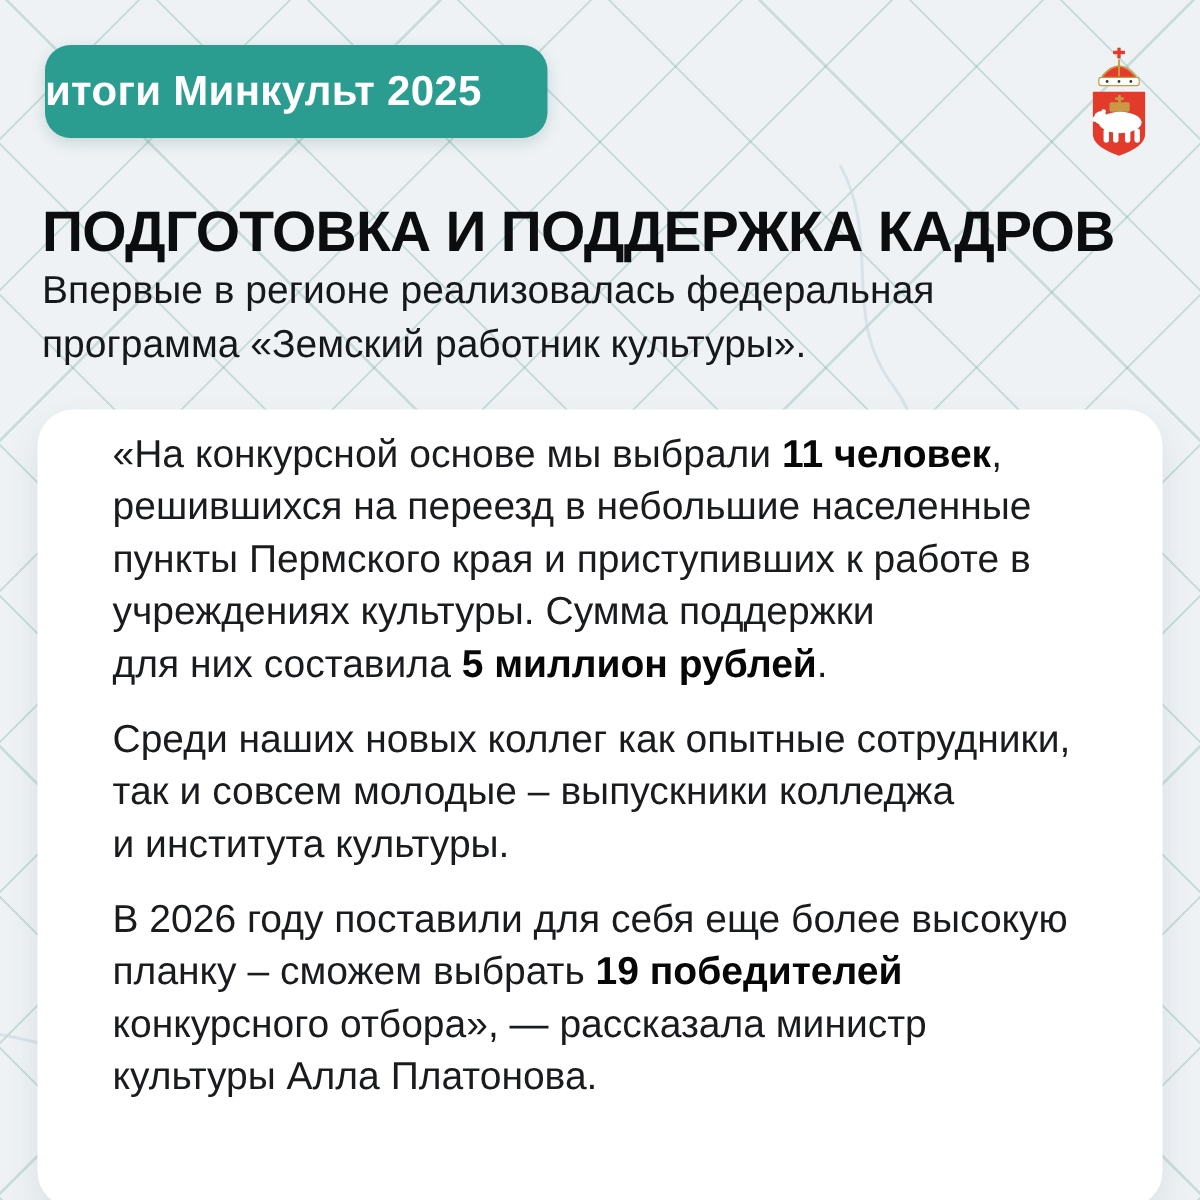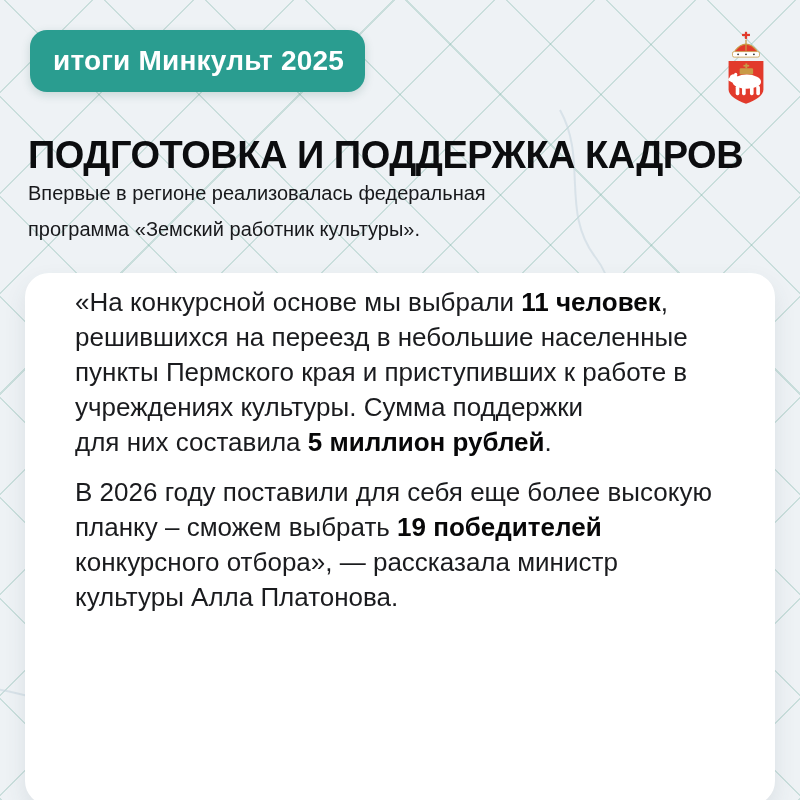--- a/index.html
+++ b/index.html
@@ -9,33 +9,33 @@
     background-image:
       repeating-linear-gradient(45deg,  rgba(96,165,148,0.26) 0px, rgba(96,165,148,0.26) 1.5px, transparent 1.5px, transparent 71px),
       repeating-linear-gradient(-45deg, rgba(96,165,148,0.26) 0px, rgba(96,165,148,0.26) 1.5px, transparent 1.5px, transparent 71px);
     font-family:"Liberation Sans","DejaVu Sans",sans-serif;
     color:#101114;
   }
   .contours{position:absolute;inset:0;pointer-events:none;}
   .badge{
     position:absolute;left:30px;top:30px;width:335px;height:62px;
     background:var(--accent,#2a9d90);border-radius:17px;
-    display:flex;align-items:center;padding-left:23px;box-sizing:border-box;
+    display:flex;align-items:center;box-sizing:border-box;
     color:#ffffff;font-size:28px;font-weight:700;letter-spacing:0.2px;
     box-shadow:0 3px 10px rgba(30,90,80,0.18);
   }
   .emblem{position:absolute;left:722px;top:31px;width:48px;height:76px;}
   .headline{
     position:absolute;left:28px;top:108px;width:750px;
     font-size:38px;line-height:44px;font-weight:700;letter-spacing:-0.5px;
     color:#0c0d0f;white-space:pre-line;
   }
   .subtitle{
     position:absolute;left:28px;top:175px;width:740px;
-    font-size:20px;line-height:36px;font-weight:400;color:#17181b;
+    font-size:26px;line-height:36px;font-weight:400;color:#17181b;
     white-space:pre-line;
   }
   .quote-card{
     position:absolute;left:25px;top:273px;width:750px;height:532px;
     background:#ffffff;border-radius:24px;box-sizing:border-box;
     padding:12px 50px;box-shadow:0 10px 22px rgba(55,80,88,0.10);
   }
   .quote-card p{
     margin:0 0 15px 0;font-size:26px;line-height:35px;color:#1a1b1e;
     white-space:pre-line;
@@ -98,20 +98,23 @@
   <div class="subtitle">Впервые в регионе реализовалась федеральная
 программа «Земский работник культуры».</div>
 
   <div class="quote-card">
     <div>
         <p><span>«На конкурсной основе мы выбрали </span><span class="b">11 человек</span><span>,
 решившихся на переезд в небольшие населенные
 пункты Пермского края и приступивших к работе в
 учреждениях культуры. Сумма поддержки
 для них составила </span><span class="b">5 миллион рублей</span><span>.</span></p>
+        <p><span>Среди наших новых коллег как опытные сотрудники,
+так и совсем молодые – выпускники колледжа
+и института культуры.</span></p>
         <p><span>В 2026 году поставили для себя еще более высокую
 планку – сможем выбрать </span><span class="b">19 победителей</span><span>
 конкурсного отбора», — рассказала министр
 культуры Алла Платонова.</span></p>
       </div>
   </div>
 
 </div>
 
 </body></html>

